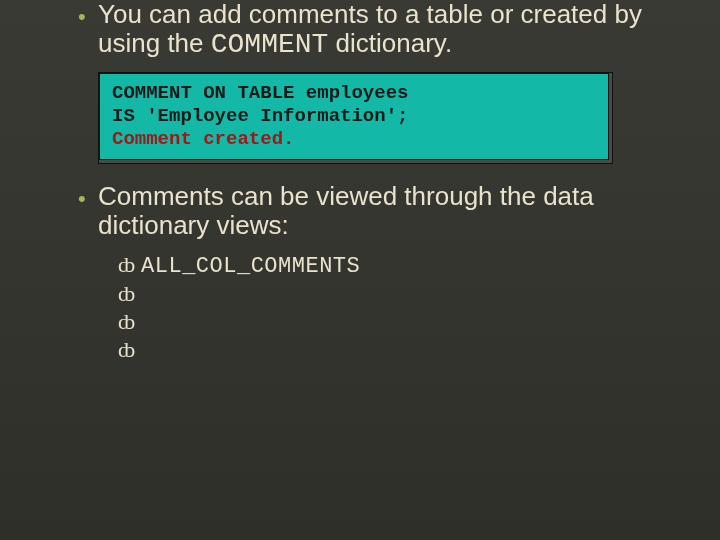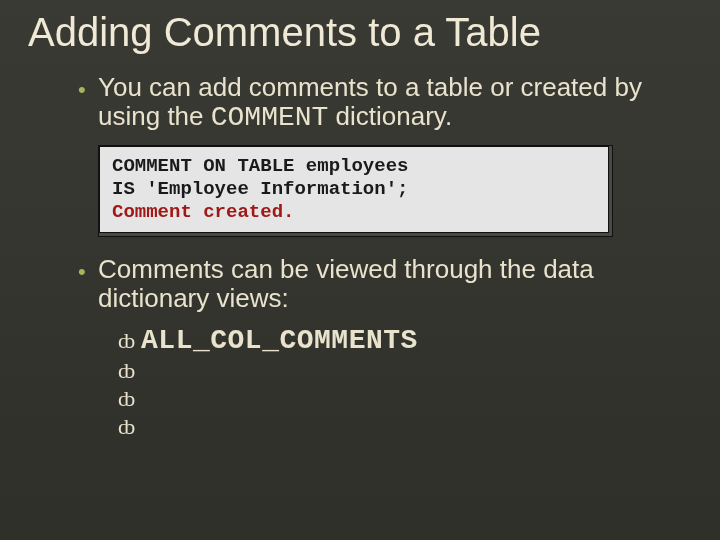--- a/index.html
+++ b/index.html
@@ -53,21 +53,21 @@
     font-size: 28px;
   }
   .codebox-outer {
     margin: 10px 0 18px 98px;
     width: 510px;
     border: 1px solid #111;
     background: #4a4a43;
     padding: 0 3px 3px 0;
   }
   .codebox {
-    background: #e5e5e5;
+    background: #14b8a6;
     border: 1px solid #111;
     padding: 8px 12px 8px 12px;
     font-family: "Courier New", Courier, monospace;
     font-size: 19px;
     font-weight: bold;
     color: #1a1a1a;
     line-height: 1.2;
     white-space: pre;
   }
   .code-result {
@@ -83,32 +83,30 @@
     margin-bottom: 2px;
   }
   .subbullet {
     font-family: serif;
     font-size: 22px;
     color: #e9e2cd;
     margin-right: 6px;
   }
   .subtext {
     font-family: "Courier New", Courier, monospace;
-    font-size: 28px;
+    font-size: 22px;
     color: #e9e2cd;
     letter-spacing: 0.5px;
-    font-weight: bold;
   }
 </style>
 </head>
 <body>
 
 <div class="slide">
 
-  <h1 class="title">Adding Comments to a Table</h1>
 
   <div class="bullet">
     <div class="bullet-icon">•</div>
     <div class="bullet-text">
       <span>You can add comments to a table or created by using the </span><span class="mono-inline">COMMENT</span><span> dictionary.</span>
     </div>
   </div>
 
   <div class="codebox-outer">
     <div class="codebox"><span>COMMENT ON TABLE employees</span>

